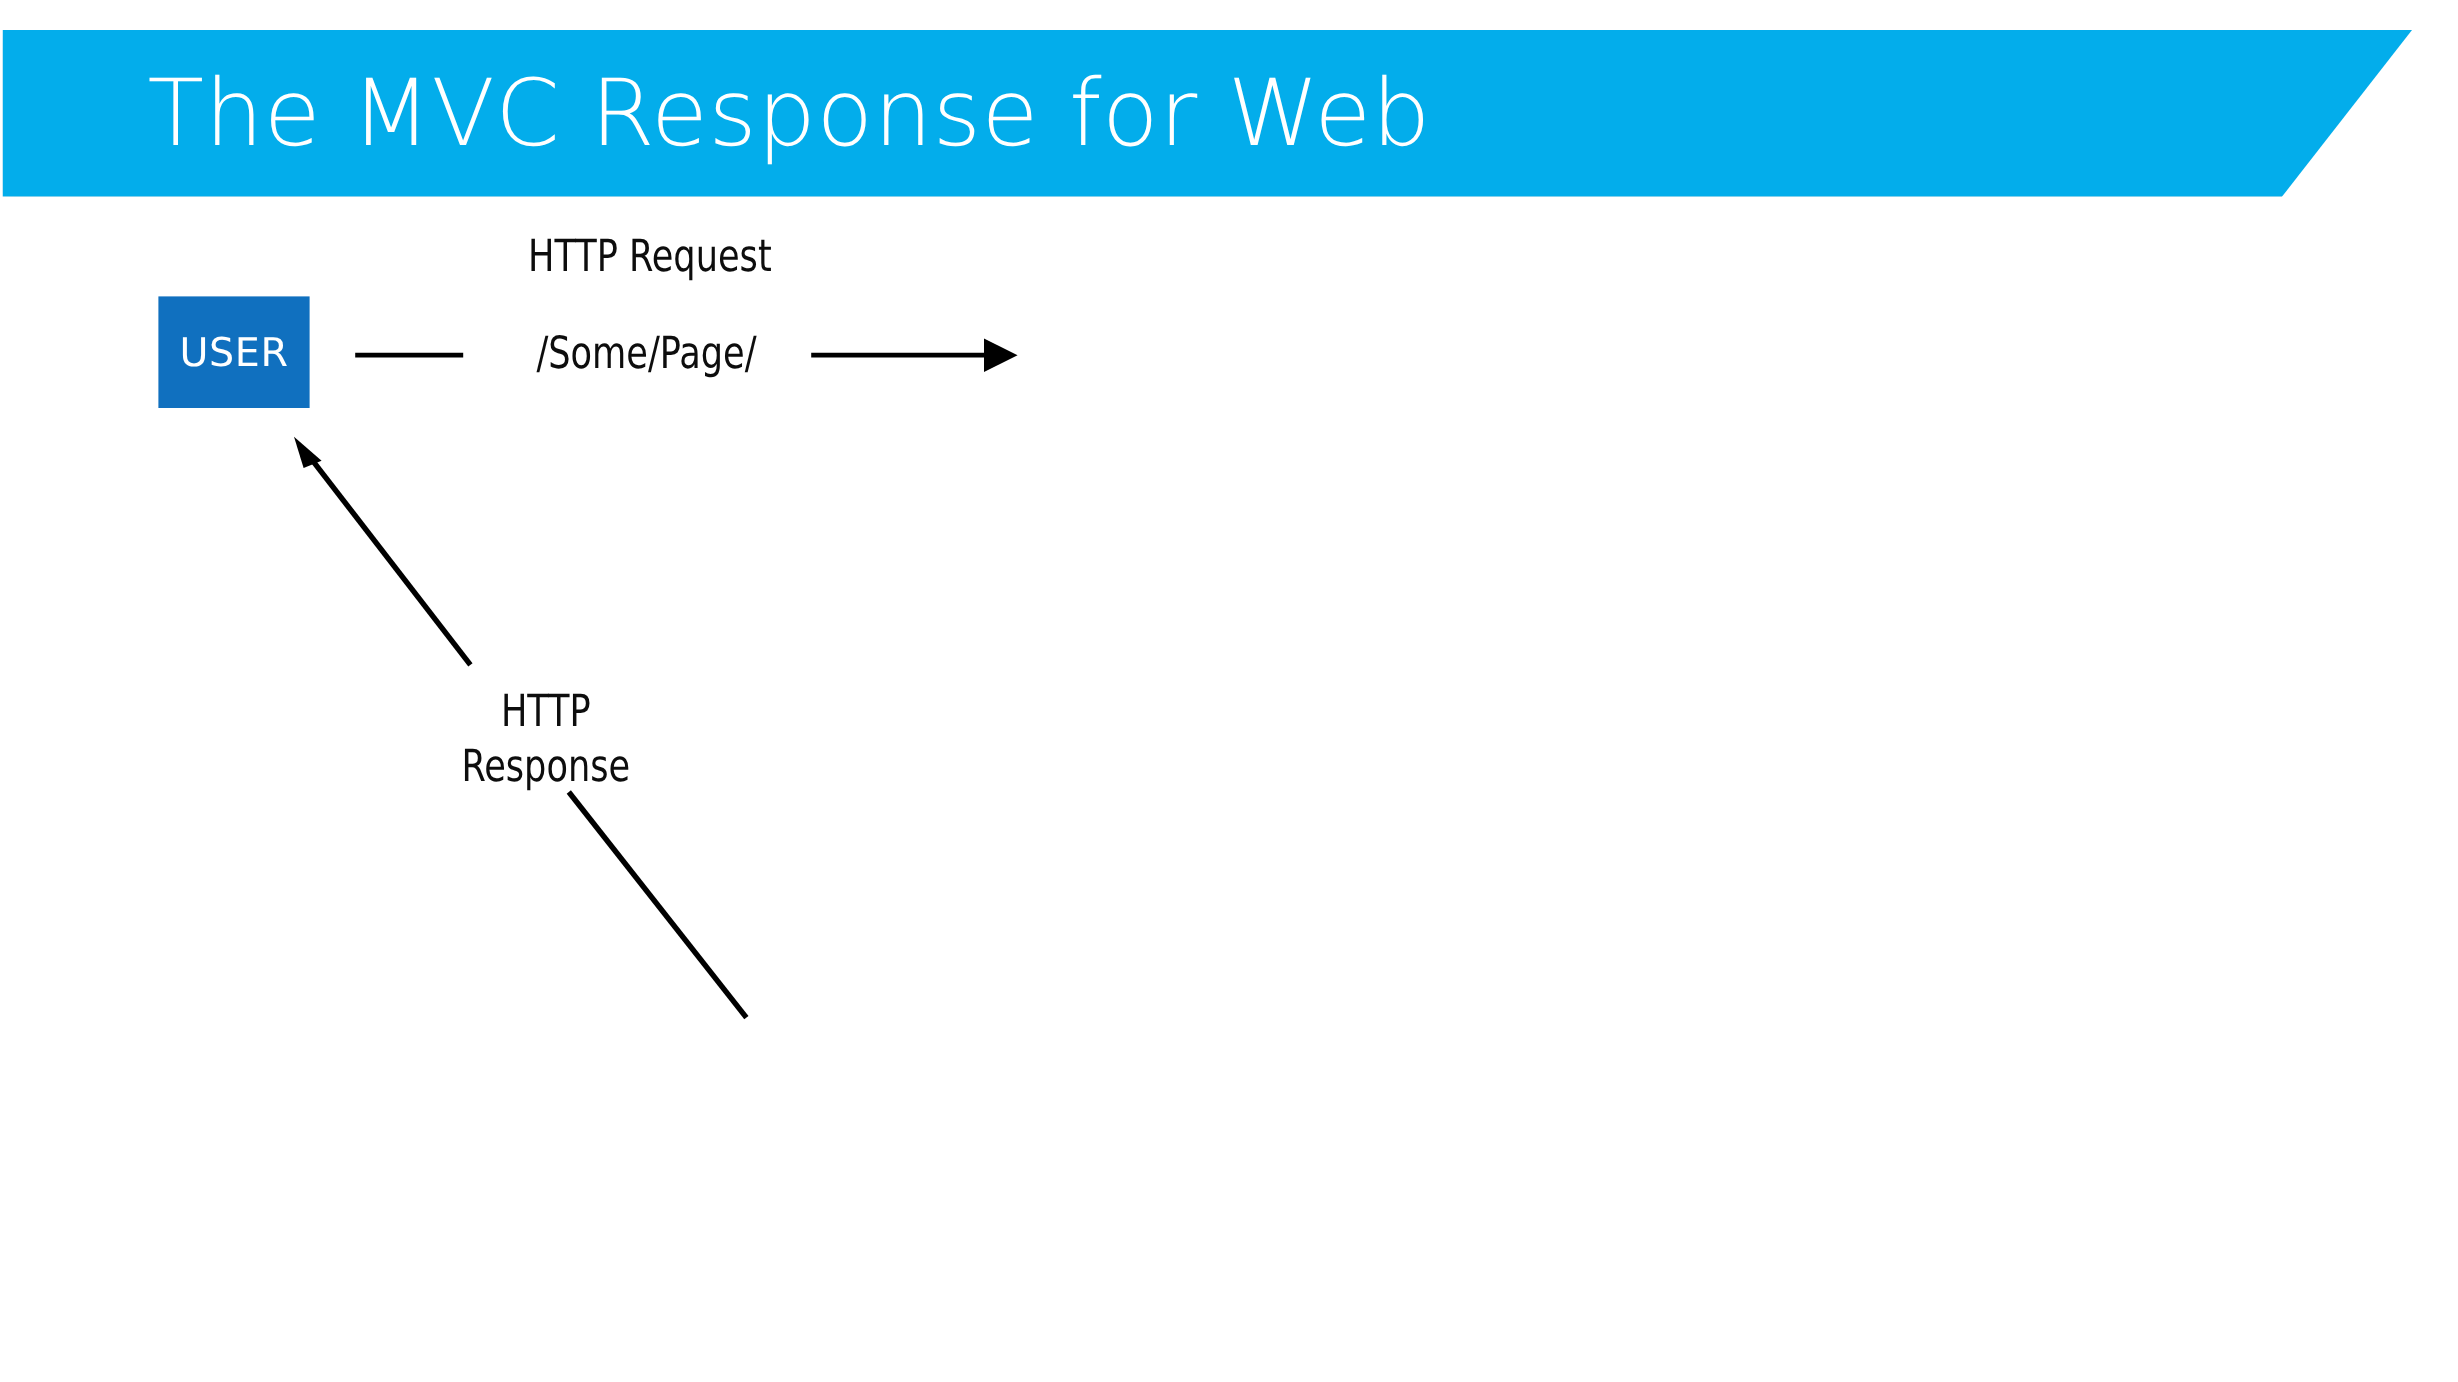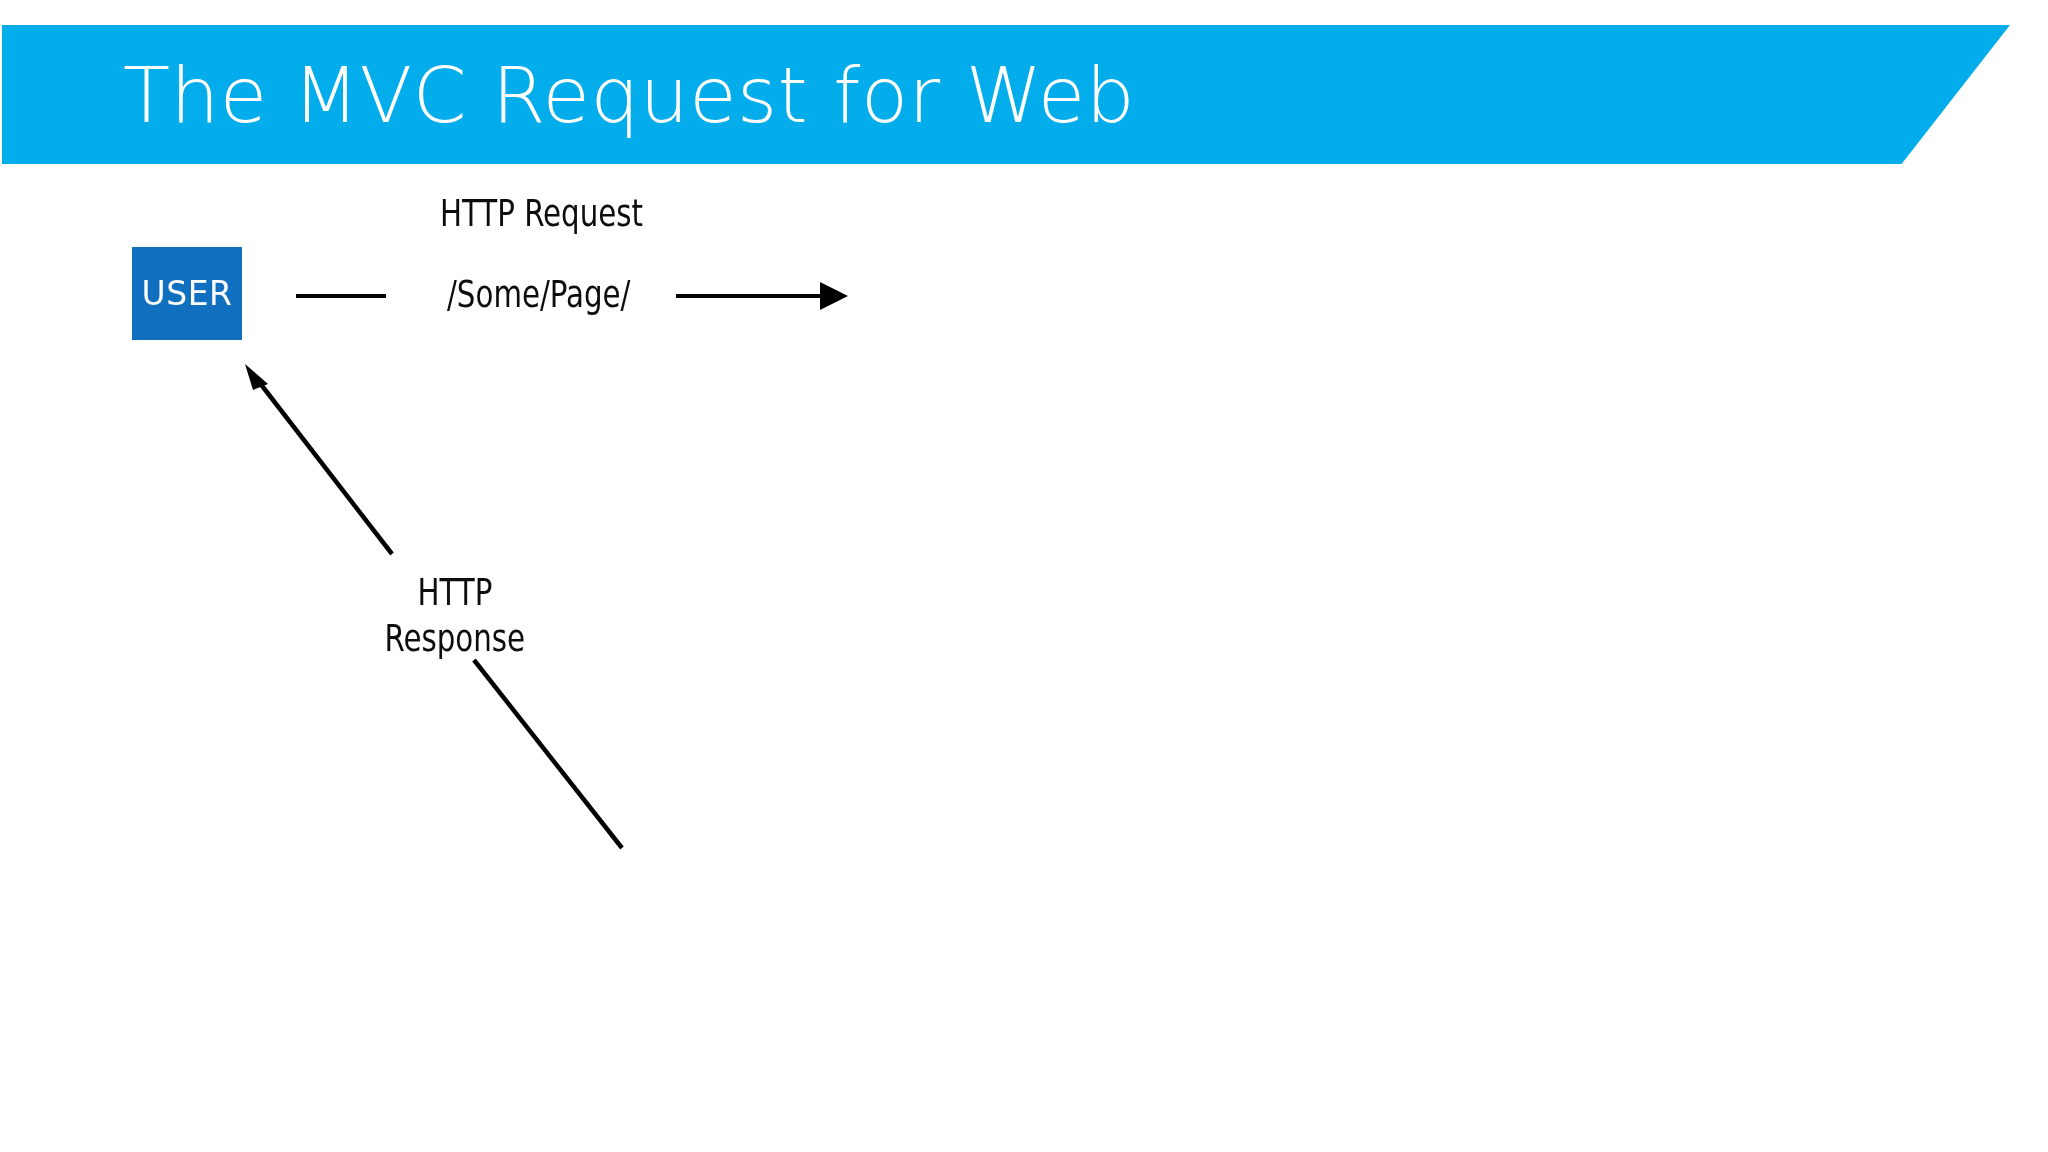--- a/index.html
+++ b/index.html
@@ -50,21 +50,21 @@
     letter-spacing: 0.5px;
     line-height: 1;
     white-space: nowrap;
   }
 
   
   #user-box {
     position: absolute;
     left: 132px;
     top: 247px;
-    width: 110px;
+    width: 126px;
     height: 93px;
     background: #1070BF;
     display: flex;
     align-items: center;
     justify-content: center;
   }
   #user-box-label {
     color: #ffffff;
     font-family: "DejaVu Sans", sans-serif;
     font-size: 33px;
@@ -116,21 +116,21 @@
     shape-rendering: geometricPrecision;
   }
 </style>
 </head>
 <body>
 
 <div id="slide">
 
   <div id="title-banner">
     <div class="banner-shape"></div>
-    <div id="title-text">The MVC Request for Web</div>
+    <div id="title-text">The MVC Response for Web</div>
   </div>
 
   <div id="user-box">
     <span id="user-box-label">USER</span>
   </div>
 
   <svg id="connectors" viewBox="0 0 2048 1152" width="2048" height="1152" xmlns="http://www.w3.org/2000/svg">
 
     <line x1="296" y1="296" x2="386" y2="296" stroke="#000000" stroke-width="4"></line>
 

